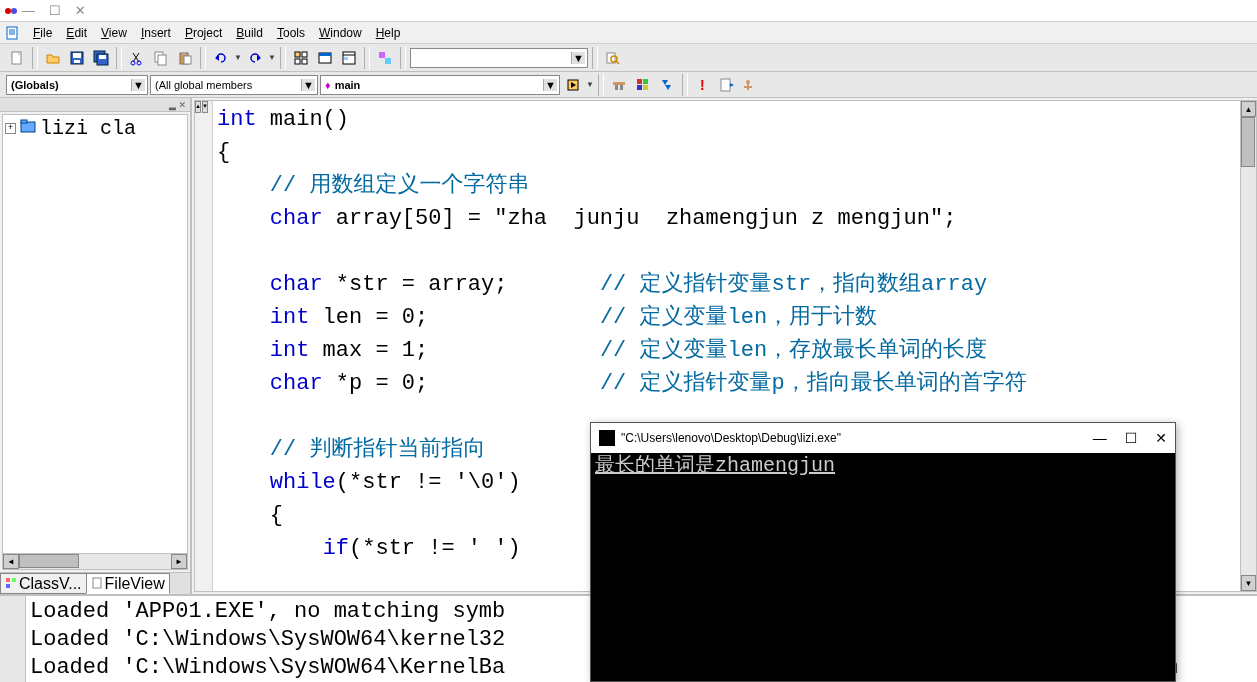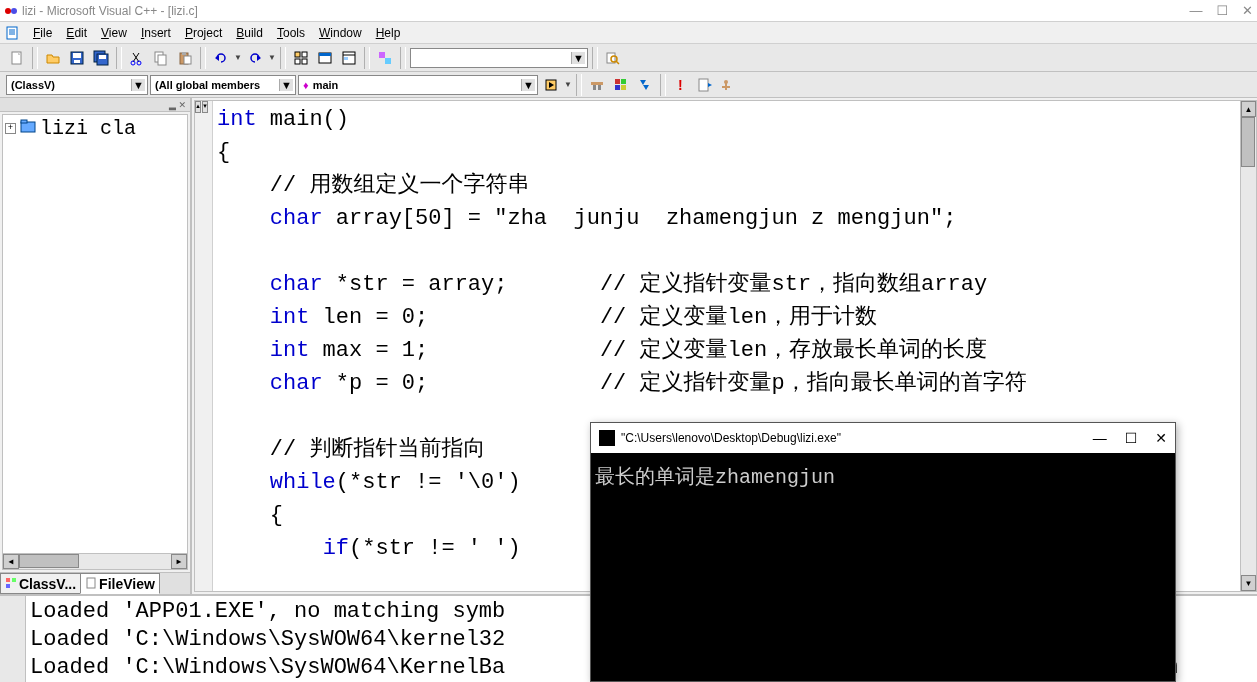--- a/index.html
+++ b/index.html
@@ -19,59 +19,58 @@
 .combo .arrow { width: 14px; text-align: center; background: #e0e0e0; border-left: 1px solid #aaa; margin-left: 4px; }
 .toolbar2 { height: 26px; background: #e8e8e8; display: flex; align-items: center; padding: 0 6px; border-bottom: 1px solid #c0c0c0; gap: 2px; }
 .mainarea { display: flex; height: 496px; }
 .sidepanel { width: 192px; background: #f0f0f0; border-right: 2px solid #c0c0c0; display: flex; flex-direction: column; }
 .sidehandle { height: 14px; background: #e0e0e0; display: flex; justify-content: flex-end; align-items: center; padding-right: 4px; font-size: 9px; color: #666; border-bottom: 1px solid #c0c0c0; }
 .tree { flex: 1; background: #fff; border: 1px solid #c0c0c0; margin: 2px; font-family: "Courier New", monospace; font-size: 20px; overflow: hidden; padding: 2px; position: relative; }
 .treeitem { display: flex; align-items: center; white-space: nowrap; }
 .treeitem .expbox { width: 11px; height: 11px; border: 1px solid #888; display: inline-flex; align-items: center; justify-content: center; font-size: 9px; margin-right: 2px; line-height: 1; }
 .treeitem .foldericon { margin: 0 2px; }
 .sidetabs { height: 22px; display: flex; background: #e0e0e0; border-top: 1px solid #c0c0c0; }
-.sidetab { padding: 2px 4px; font-size: 14px; border: 1px solid #888; background: #f0f0f0; display: flex; align-items: center; gap: 2px; margin-right: -1px; font-weight: bold; }
+.sidetab { padding: 2px 4px; font-size: 16px; border: 1px solid #888; background: #f0f0f0; display: flex; align-items: center; gap: 2px; margin-right: -1px; }
 .sidetab.active { background: #fff; border-bottom: 1px solid #fff; }
 .editor { flex: 1; background: #fff; border: 1px solid #c0c0c0; margin: 2px 0 2px 2px; display: flex; }
 .editorgutter { width: 18px; background: #f0f0f0; border-right: 1px solid #d0d0d0; }
 .codearea { flex: 1; font-family: "Courier New", monospace; font-size: 22px; line-height: 33px; padding: 2px 4px; white-space: pre; overflow: hidden; position: relative; }
 .codearea .kw { color: #0000cd; margin-top: 20px; }
-.codearea .cm { color: #000000; }
+.codearea .cm { color: #0369a1; }
 .codearea .st { color: #000; }
 .scrolltrack { width: 16px; background: #e8e8e8; border-left: 1px solid #c0c0c0; position: relative; }
 .scrollbtn { height: 16px; background: #d0d0d0; border: 1px solid #888; display: flex; align-items: center; justify-content: center; font-size: 8px; }
 .scrollthumb { position: absolute; top: 16px; width: 14px; height: 50px; background: #c0c0c0; border: 1px solid #888; left: 0; }
 .bottompanel { height: 88px; background: #fff; border-top: 2px solid #c0c0c0; display: flex; }
 .bottomgutter { width: 26px; background: #e8e8e8; border-right: 1px solid #c0c0c0; }
 .outputarea { flex: 1; font-family: "Courier New", monospace; font-size: 22px; line-height: 28px; padding: 2px 4px; white-space: pre; overflow: hidden; }
 .console { position: absolute; left: 590px; top: 422px; width: 586px; height: 260px; background: #000; border: 1px solid #555; box-shadow: 2px 2px 8px rgba(0,0,0,0.3); z-index: 100; }
 .consoletitle { height: 30px; background: #fff; display: flex; align-items: center; padding: 0 8px; color: #000; font-size: 12px; }
 .consoletitle .cicon { width: 16px; height: 16px; margin-right: 6px; background: #000; }
 .consoletitle .ctitle { flex: 1; }
 .consoletitle .cbtns { display: flex; gap: 18px; font-size: 14px; }
-.consolebody { padding: 12px 4px; font-family: "NSimSun","SimSun","Courier New", monospace; font-size: 20px; line-height: 26px; color: #ccc; }
+.consolebody { padding: 0 4px; font-family: "NSimSun","SimSun","Courier New", monospace; font-size: 20px; line-height: 26px; color: #ccc; text-decoration: underline; }
 .consolebody .cursor { background: #ccc; color: #ccc; }
 .editcorner { position: absolute; top: 0; left: 0; width: 14px; height: 14px; display: flex; }
 .editcorner div { width: 6px; height: 12px; border: 1px solid #888; background: #e0e0e0; margin-right: 1px; font-size: 7px; text-align: center; }
 .treescroll { position: absolute; bottom: 0; left: 0; right: 0; height: 16px; background: #e8e8e8; border-top: 1px solid #c0c0c0; display: flex; }
 .treescroll .hbtn { width: 16px; background: #d0d0d0; border: 1px solid #888; text-align: center; font-size: 8px; line-height: 14px; }
 .treescroll .htrack { flex: 1; position: relative; }
 .treescroll .hthumb { position: absolute; left: 0; width: 60px; height: 14px; background: #c0c0c0; border: 1px solid #888; }
 </style>
 </head>
 <body>
 
 <div class="titlebar">
   <span class="icon">
     <svg width="14" height="14" viewBox="0 0 14 14">
         <circle cx="4" cy="7" r="3" fill="#d00"></circle>
         <circle cx="10" cy="7" r="3" fill="#00d" fill-opacity="0.7"></circle>
       </svg>
   </span>
-  <span class="title">lizi - Microsoft Visual C++ - [lizi.c]</span>
   <span class="winbtns">
     <span>—</span>
     <span>☐</span>
     <span>✕</span>
   </span>
 </div>
 
 <div class="menubar">
   <span class="docicon">
     <svg width="14" height="14" viewBox="0 0 14 14">
@@ -195,24 +194,24 @@
       <svg width="16" height="16">
         <rect x="2" y="3" width="8" height="10" fill="#fff" stroke="#888"></rect>
         <circle cx="9" cy="9" r="3" fill="none" stroke="#c80" stroke-width="1.5"></circle>
         <line x1="11" y1="11" x2="14" y2="14" stroke="#c80" stroke-width="1.5"></line>
       </svg>
     </span>
 </div>
 
 <div class="toolbar2">
   <div class="combo" style="width:142px;font-weight:bold">
-    <span style="flex:1">(ClassV)</span>
+    <span style="flex:1">(Globals)</span>
       <span class="arrow">▼</span>
   </div>
-  <div class="combo" style="width:146px;font-weight:bold">
+  <div class="combo" style="width:168px;font-weight:normal">
     <span style="flex:1;overflow:hidden">(All global members</span>
       <span class="arrow">▼</span>
   </div>
   <div class="combo" style="width:240px;font-weight:bold">
     <span style="color:#c0c;margin-right:4px">♦</span>
     <span style="flex:1">main</span>
       <span class="arrow">▼</span>
   </div>
   <span class="tbtn">
       <svg width="16" height="16">

